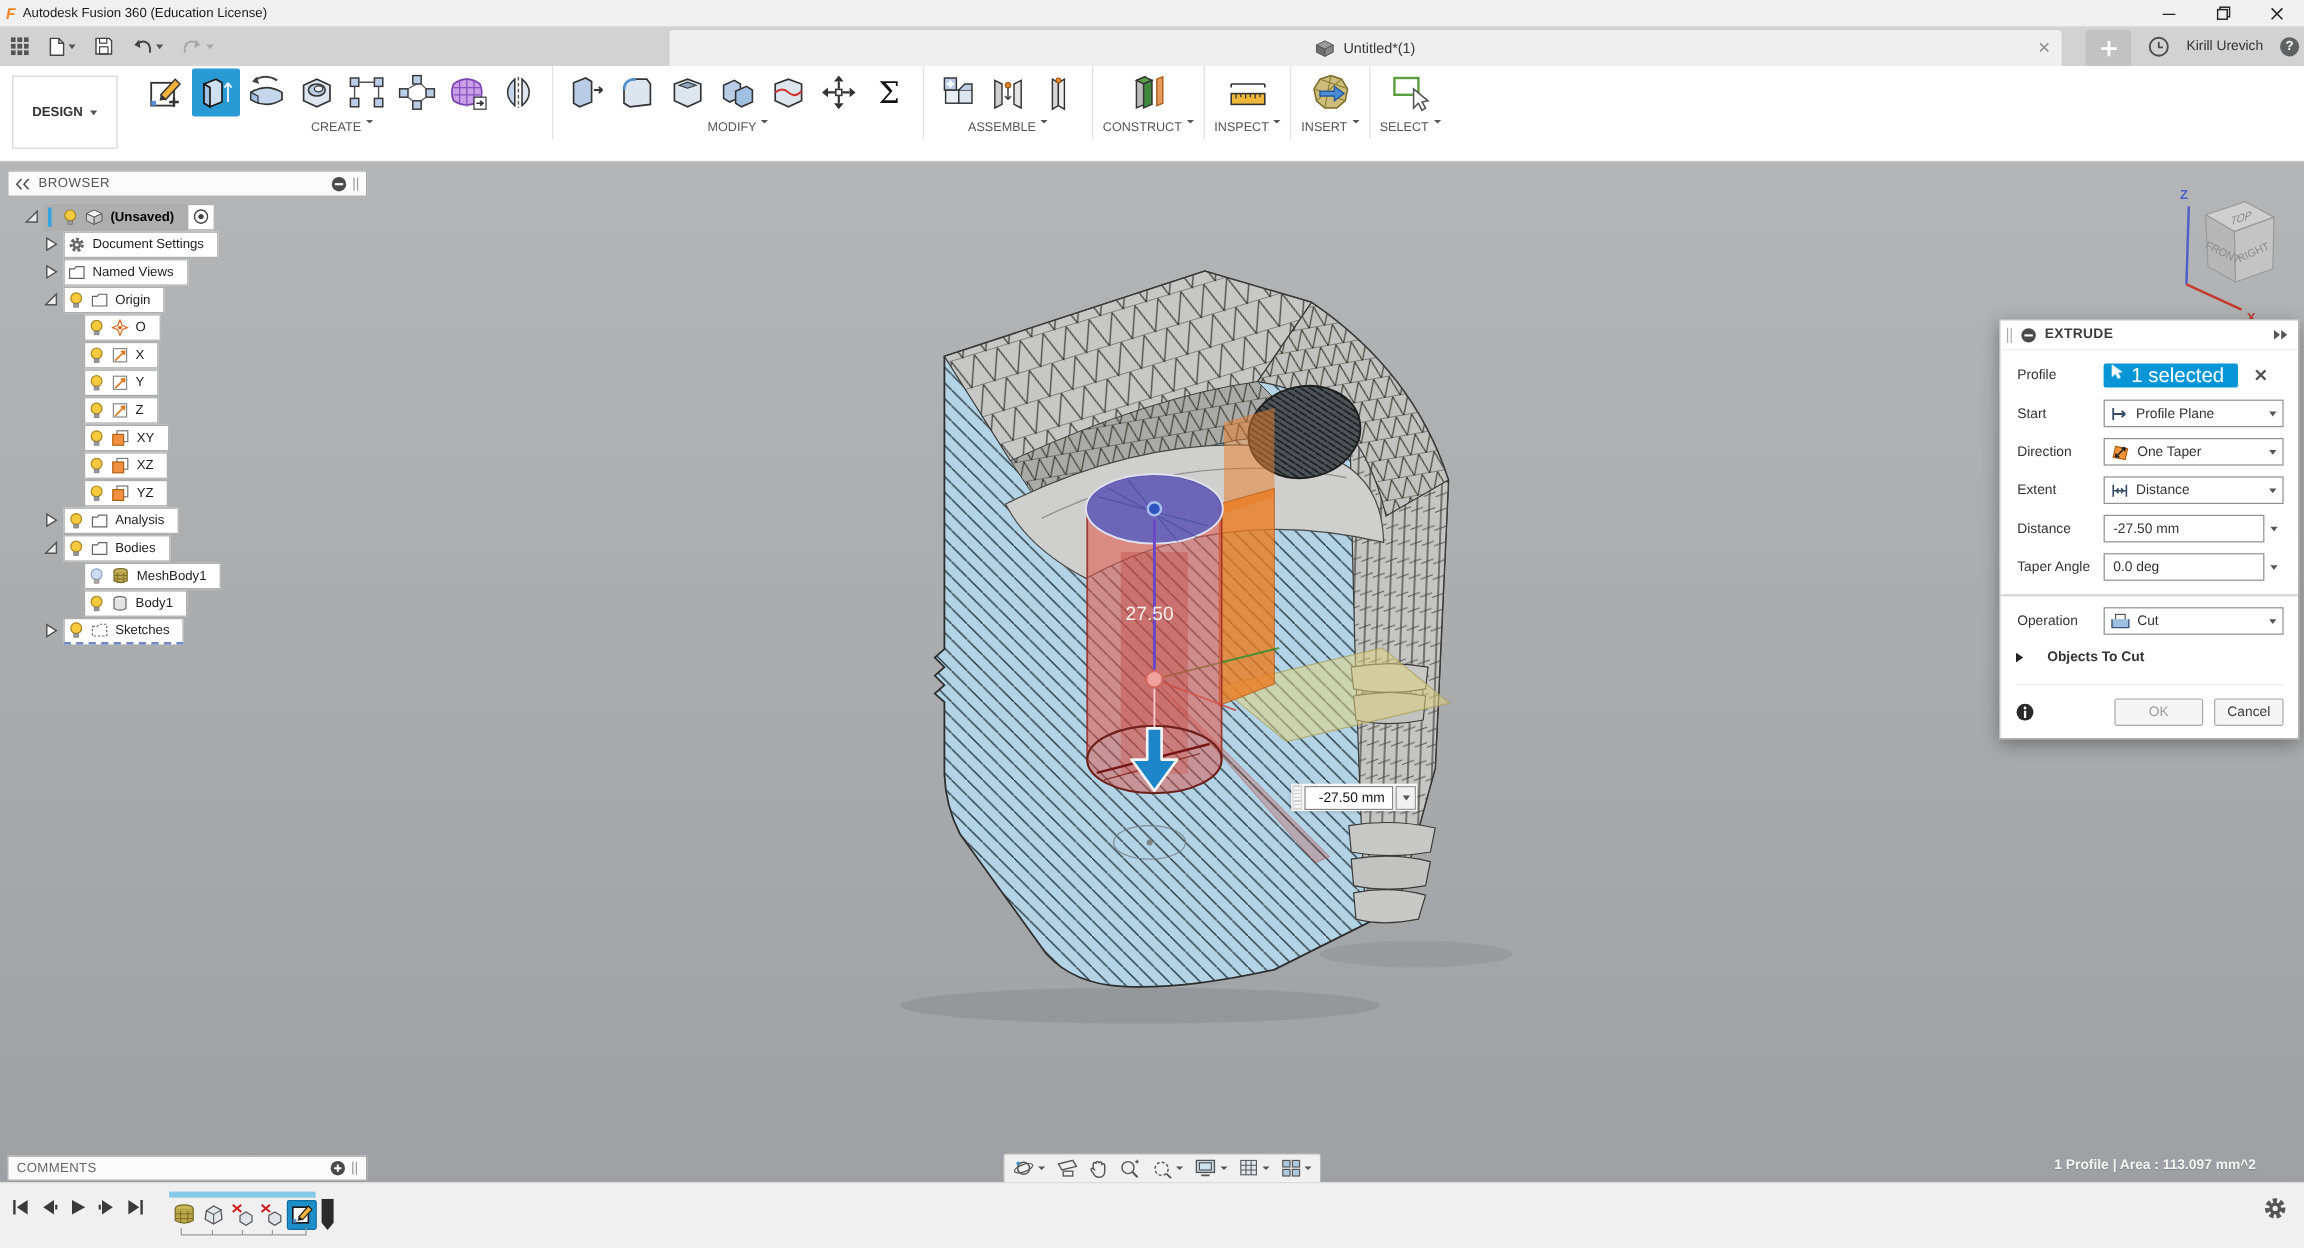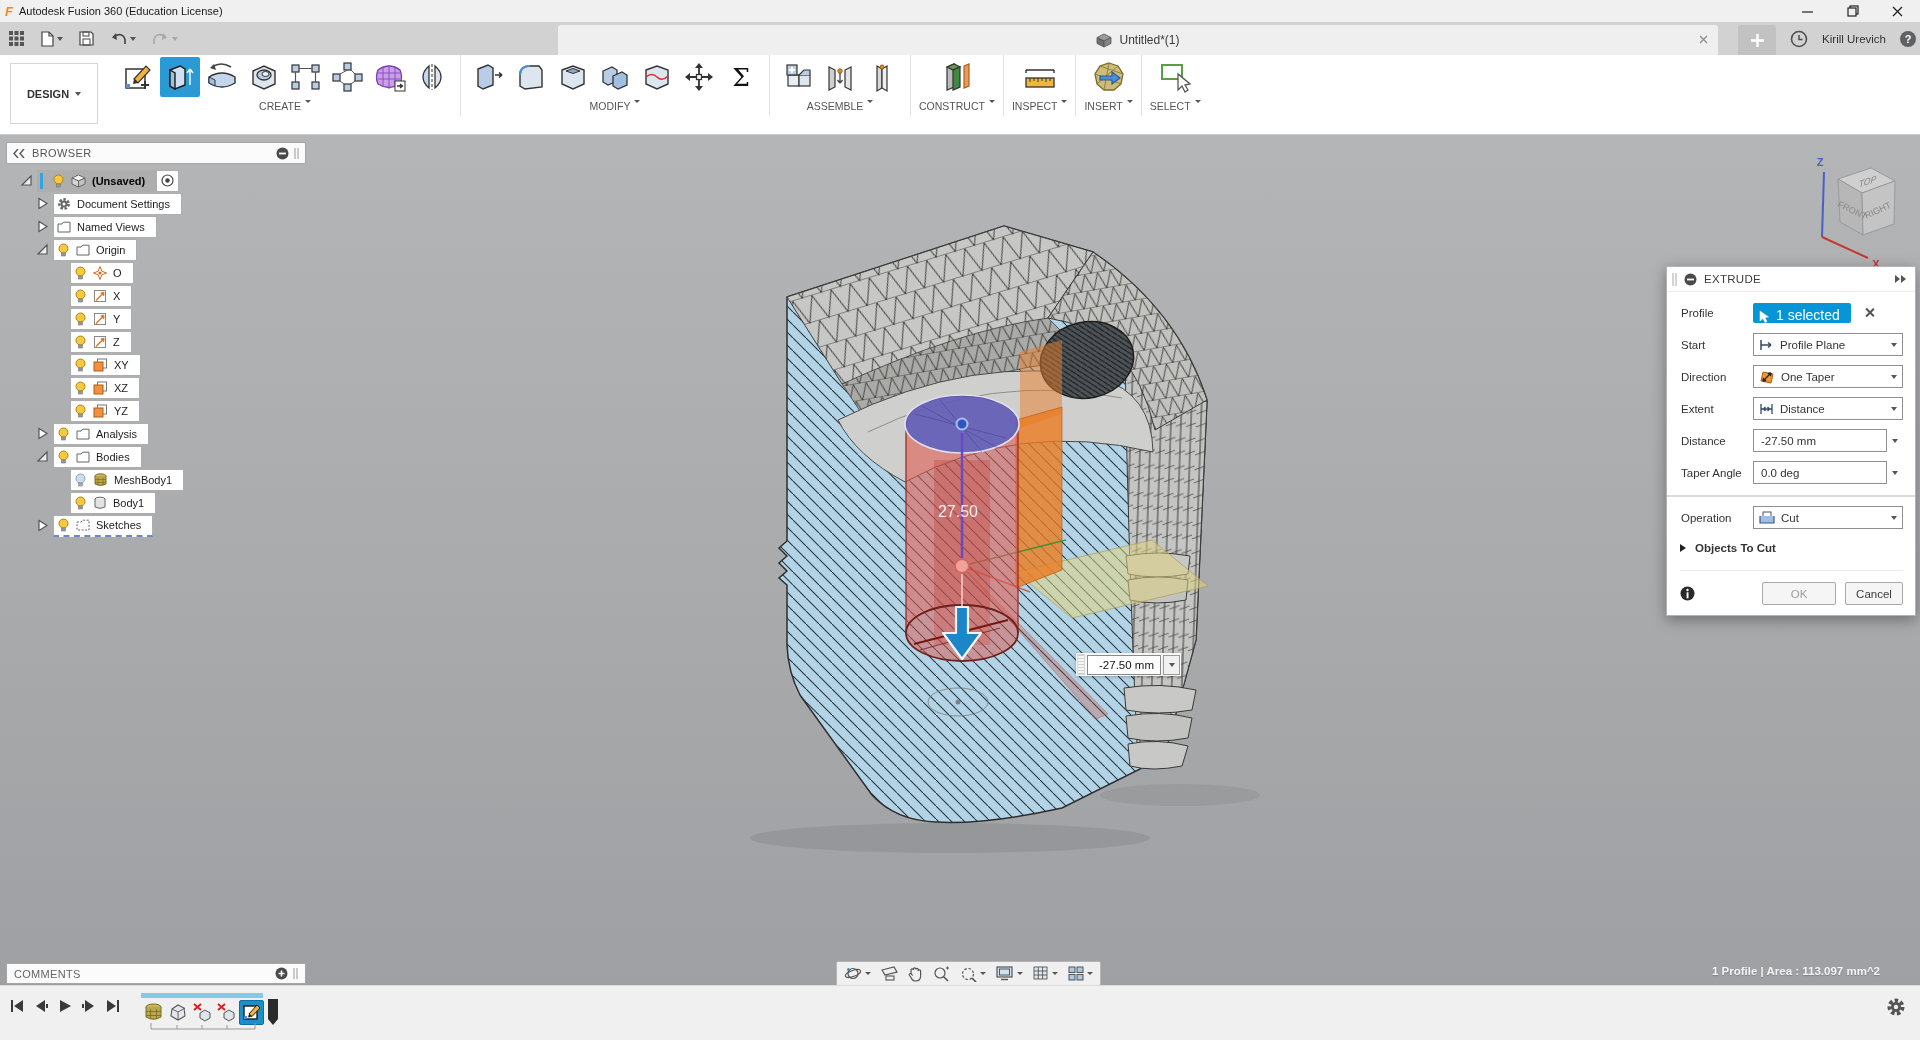--- a/index.html
+++ b/index.html
@@ -55,35 +55,35 @@
   .arrow{width:13px;height:13px;flex:0 0 13px;margin-right:4px}
   .node{display:inline-flex;align-items:center;height:22px;background:#fff;border:1px solid #aeaeae;padding:0 11px 0 3px;gap:6px;color:#1c1c1c;white-space:nowrap}
   .node.sel{background:#aeaeae;font-weight:bold;color:#000;padding-left:0}
   .bluebar{width:3px;height:16px;background:#35a3e0;margin:0 3px 0 2px}
   .radio-seg{display:inline-flex;align-items:center;height:22px;border:1px solid #aeaeae;border-left:none;background:#fff;padding:0 4px}
   .node.dashed{border-bottom:2px dashed #6e87c9}
 
   
   .dialog{position:absolute;left:1666px;top:131px;width:250px;background:#fff;border:1px solid #b2b2b2;box-shadow:0 4px 14px rgba(0,0,0,.35);font-size:11.5px;color:#333;padding-bottom:10px}
   .d-header{height:25px;display:flex;align-items:center;gap:7px;padding:0 9px 0 5px;border-bottom:1px solid #ececec}
-  .d-title{font-weight:normal;font-size:11.5px;color:#3c3c3c;letter-spacing:.3px}
+  .d-title{font-weight:bold;font-size:11.5px;color:#3c3c3c;letter-spacing:.3px}
   .d-chevrons{margin-left:auto;display:flex;gap:1px}
   .chev-r{width:0;height:0;border-top:4px solid transparent;border-bottom:4px solid transparent;border-left:5px solid #555}
   .d-row{display:flex;align-items:center;margin:9px 12px 0 14px;height:23px}
   .d-label{width:72px;flex:0 0 72px;color:#333}
-  .chip{height:20px;background:#0696d7;color:#fff;display:inline-flex;align-items:flex-end;gap:6px;padding:0 11px 0 6px;border-radius:2px;font-size:14px}
+  .chip{height:20px;background:#0696d7;color:#fff;display:inline-flex;align-items:flex-start;gap:6px;padding:0 11px 0 6px;border-radius:2px;font-size:17px}
   .xmark{margin-left:13px;position:relative;width:11px;height:11px}
   .xmark:before,.xmark:after{content:"";position:absolute;left:5px;top:0;width:1.8px;height:11px;background:#555}
   .xmark:before{transform:rotate(45deg)}.xmark:after{transform:rotate(-45deg)}
   .select{flex:1;height:23px;border:1px solid #8f8f8f;display:flex;align-items:center;gap:6px;padding:0 5px;background:#fff}
   .select .car{margin-left:auto}
   .tinput{flex:1;height:23px;border:1px solid #8f8f8f;display:flex;align-items:center;padding:0 7px;background:#fff}
   .dd-out{width:16px;display:flex;justify-content:center}
   .divider{height:2px;background:#dadada;margin:11px 0 2px}
-  .objects-row{display:flex;align-items:center;gap:9px;margin:13px 12px 0 13px;font-weight:bold;color:#333}
+  .objects-row{display:flex;align-items:center;gap:20px;margin:13px 12px 0 13px;font-weight:bold;color:#333}
   .tri-r{width:0;height:0;border-top:4.5px solid transparent;border-bottom:4.5px solid transparent;border-left:6px solid #222}
   .d-footer{display:flex;align-items:center;margin:16px 12px 0 13px;padding-top:11px;border-top:1px solid #ececec}
   .btn{height:23px;border:1px solid #a8a8a8;background:#f5f5f5;display:flex;align-items:center;justify-content:center;font-size:11.5px;border-radius:2px}
   .btn.ok{width:74px;color:#9d9d9d;margin-left:auto}
   .btn.cancel{width:58px;color:#3a3a3a;margin-left:9px}
 
   
   .dist-widget{position:absolute;left:1076px;top:518px;height:23px;display:flex;align-items:center;background:rgba(252,252,252,.92);padding:1px;box-shadow:0 1px 3px rgba(0,0,0,.25)}
   .dist-grip{width:8px;align-self:stretch;background:repeating-linear-gradient(0deg,#cfcfcf 0 1px,#f5f5f5 1px 3px);border:1px solid #d8d8d8;margin-right:2px}
   .dist-field{width:74px;height:20px;border:1px solid #8a8a8a;background:#fff;display:flex;align-items:center;justify-content:flex-end;padding-right:6px;font-size:11.5px;color:#111}

